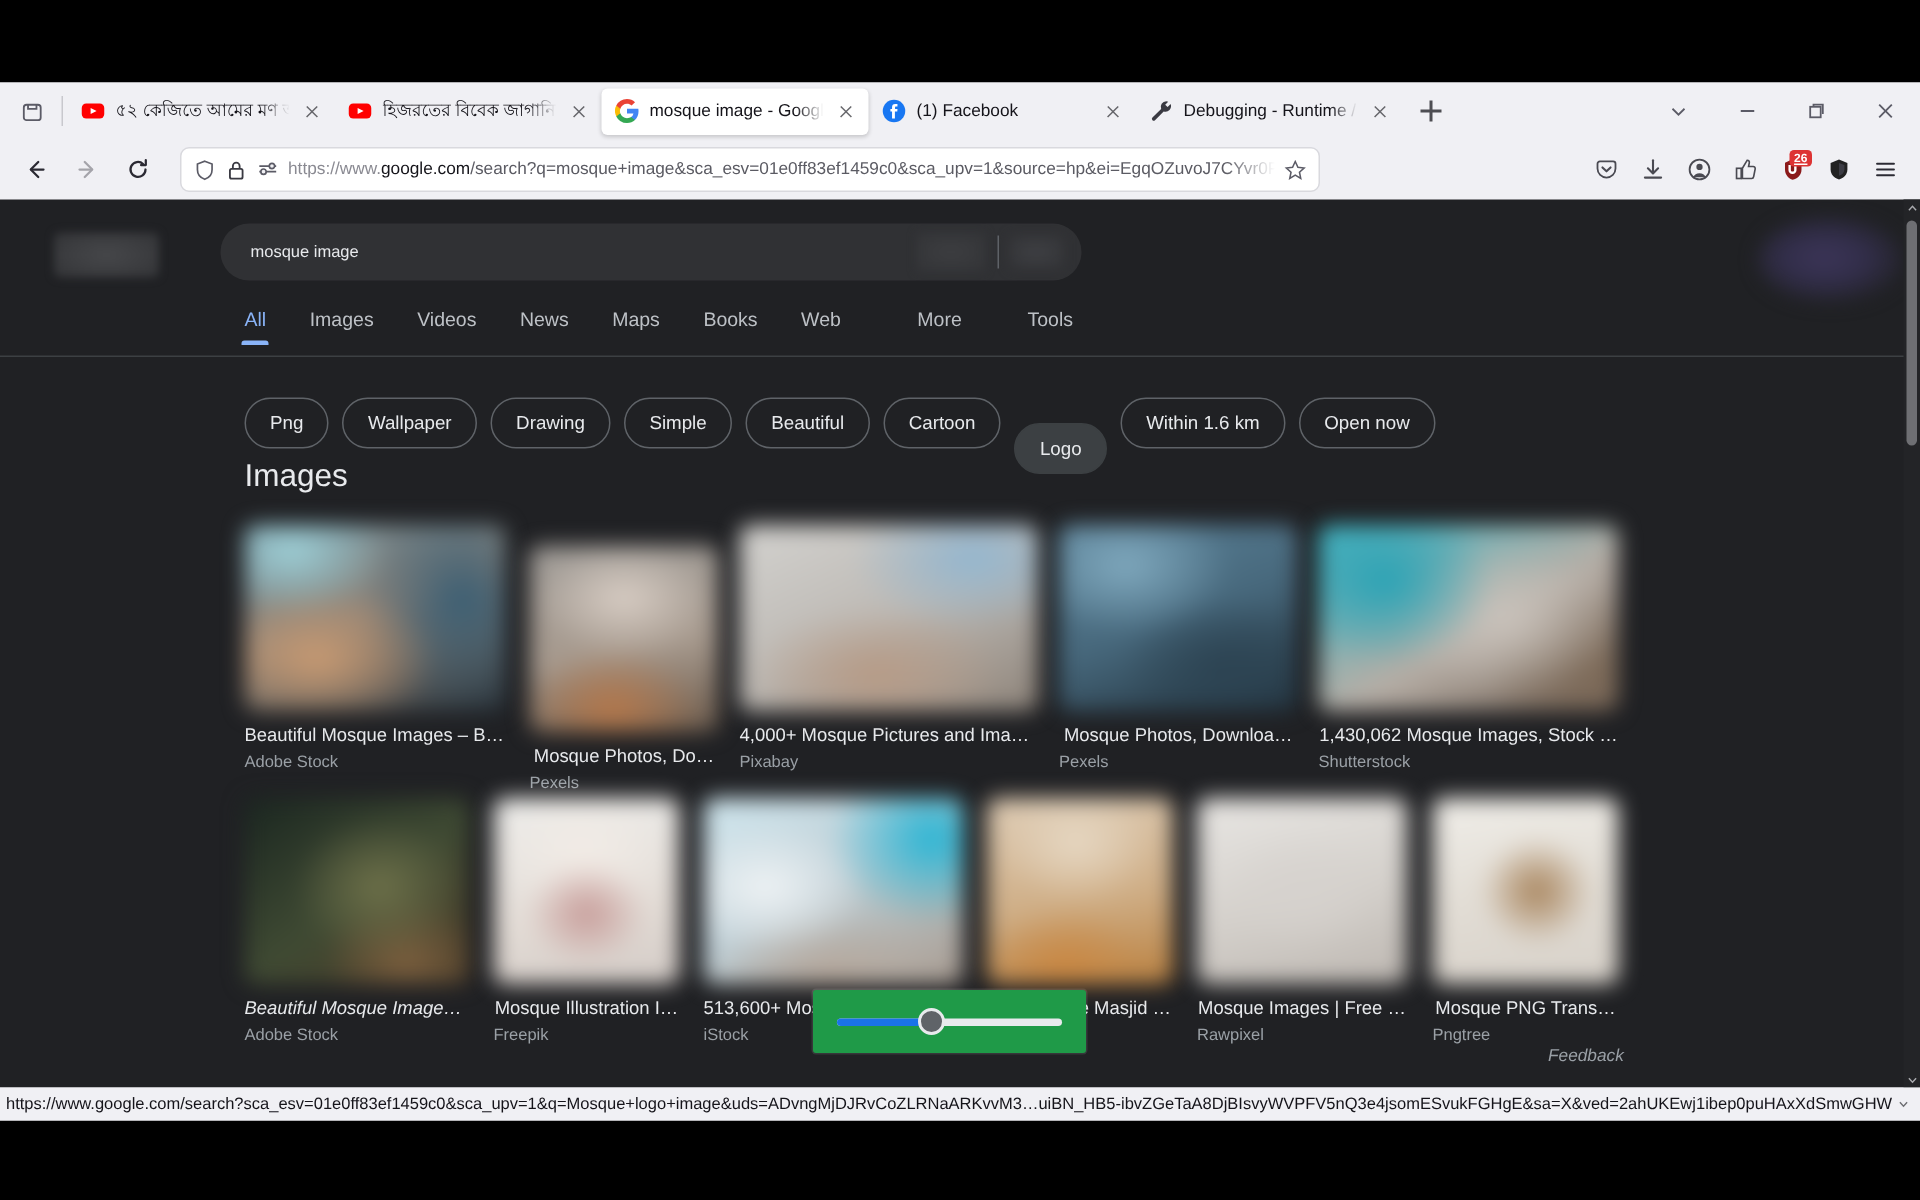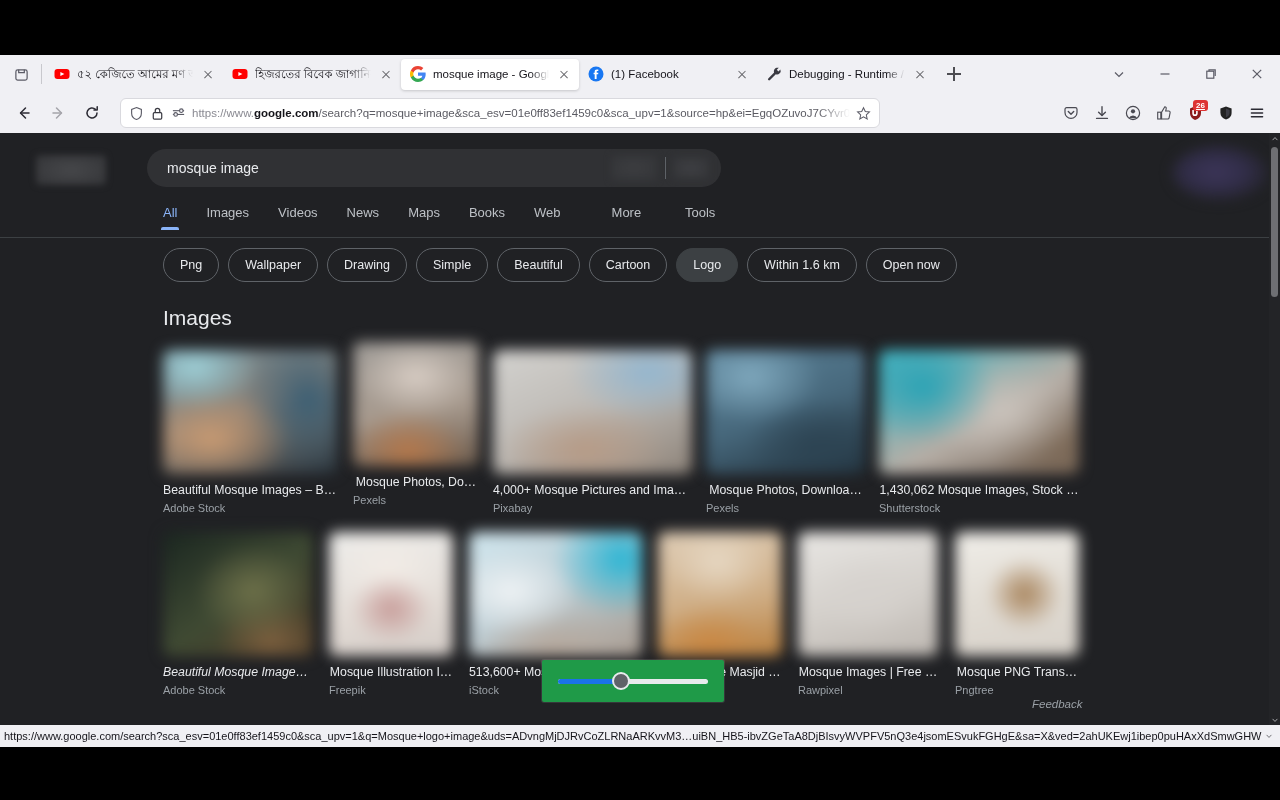--- a/index.html
+++ b/index.html
@@ -82,21 +82,21 @@
     display: flex; align-items: center; gap: 6px; padding: 0 8px;
     margin: 0 6px 0 10px; border: 1px solid #d9d9de; max-width: 760px;
     position: relative;
   }
   .urlbar .uicon { width: 15px; height: 15px; flex: 0 0 auto; display:flex;align-items:center;justify-content:center;}
   .urltext {
     flex: 1 1 auto; font-size: 11.5px; color: #8a8a92; white-space: nowrap; overflow: hidden;
     -webkit-mask-image: linear-gradient(to right, #000 95%, transparent 100%);
     mask-image: linear-gradient(to right, #000 95%, transparent 100%);
   }
-  .urltext b { color: #15141a; font-weight: 700; margin-top: 48px; }
+  .urltext b { color: #15141a; font-weight: 400; margin-top: 48px; }
   .urltext i { color: #5b5b63; font-style: normal; }
   .star { width: 15px; height: 15px; flex: 0 0 auto; }
 
   .toolicons { display: flex; align-items: center; gap: 1px; margin-left: auto; }
   .ticon { width: 30px; height: 30px; display: flex; align-items: center; justify-content: center; position: relative; }
   .ticon svg { width: 16px; height: 16px; }
   .badge {
     position: absolute; top: 2px; right: 2px; min-width: 15px; height: 11px;
     background: #d33; color: #fff; font-size: 8px; line-height: 11px;
     border-radius: 3px; text-align: center; padding: 0 1px; font-weight: 600; text-decoration: underline;
@@ -105,21 +105,21 @@
   
   .page {
     position: absolute; left: 0; top: 133px; width: 1280px; height: 592px;
     background: #202124; overflow: hidden;
   }
   .searchbox {
     position: absolute; left: 147px; top: 149px; width: 574px; height: 38px;
     background: #303134; border-radius: 24px; display: flex; align-items: center;
     padding: 0 20px; overflow: hidden;
   }
-  .searchbox .sq { font-size: 14px; color: #e8eaed; }
+  .searchbox .sq { font-size: 11px; color: #e8eaed; }
   .sb-blur-a {
     position: absolute; right: 64px; top: 6px; width: 46px; height: 26px;
     background: radial-gradient(ellipse at 50% 50%, #3c3d40 0%, #333437 100%);
     filter: blur(3px);
   }
   .sb-divider { position: absolute; right: 55px; top: 8px; width: 1px; height: 22px; background: #5f6368; }
   .sb-blur-b {
     position: absolute; right: 12px; top: 8px; width: 36px; height: 22px;
     background: radial-gradient(ellipse at 50% 50%, #3e3f43 0%, #333437 100%);
     filter: blur(3.5px);
@@ -151,21 +151,21 @@
 
   
   .chips {
     position: absolute; left: 163px; top: 248px; display: flex; gap: 9px; align-items: center;
   }
   .chip {
     height: 34px; padding: 0 16px; border: 1px solid #5f6368; border-radius: 18px;
     display: flex; align-items: center; font-size: 12.5px; color: #e8eaed;
     white-space: nowrap; background: transparent;
   }
-  .chip.selected { background: #3c4043; border-color: #3c4043; color: #e8eaed; }
+  .chip.selected { background: #3c4043; border-color: #3c4043; color: #e8eaed; margin-top: 34px; }
 
   
   .sec-title {
     position: absolute; left: 163px; top: 306px; font-size: 21px; color: #e8eaed; font-weight: 400;
   }
   .gitem { position: absolute; }
   .thumb { border-radius: 8px; overflow: hidden; filter: blur(7px); }
   .gcap {
     font-size: 12.3px; color: #e8eaed; white-space: nowrap; overflow: hidden;
     text-overflow: ellipsis; margin-top: 9px;
@@ -469,21 +469,21 @@
   <div class="gitem" style="left:163px;top:350px;width:174px;">
     <div class="thumb" style="width:174px;height:124px;background:
       radial-gradient(ellipse 60% 55% at 18% 14%, #9ecfd6 0%, rgba(158,207,214,0) 62%),
       radial-gradient(ellipse 70% 60% at 28% 72%, #c89a72 0%, rgba(200,154,114,0) 66%),
       radial-gradient(ellipse 55% 85% at 83% 40%, #3c5f74 0%, rgba(60,95,116,0) 70%),
       linear-gradient(160deg,#6d8a97 0%,#8d8277 48%,#27333c 100%);"></div>
     <div class="gcap" style="text-align:center;">Beautiful Mosque Images – Br…</div>
     <div class="gsrc">Adobe Stock</div>
   </div>
 
-  <div class="gitem" style="left:353px;top:342px;width:126px;">
+  <div class="gitem" style="left:353px;top:364px;width:126px;">
     <div class="thumb" style="width:126px;height:124px;background:
       radial-gradient(ellipse 70% 45% at 50% 28%, #d8cdc4 0%, rgba(216,205,196,0) 70%),
       radial-gradient(ellipse 65% 45% at 44% 88%, #b4774a 0%, rgba(180,119,74,0) 72%),
       linear-gradient(170deg,#9d9a96 0%,#a79a8e 55%,#6b5a4b 100%);"></div>
     <div class="gcap" style="text-align:center;">Mosque Photos, Do…</div>
     <div class="gsrc">Pexels</div>
   </div>
 
   <div class="gitem" style="left:493px;top:350px;width:199px;">
     <div class="thumb" style="width:199px;height:124px;background:

